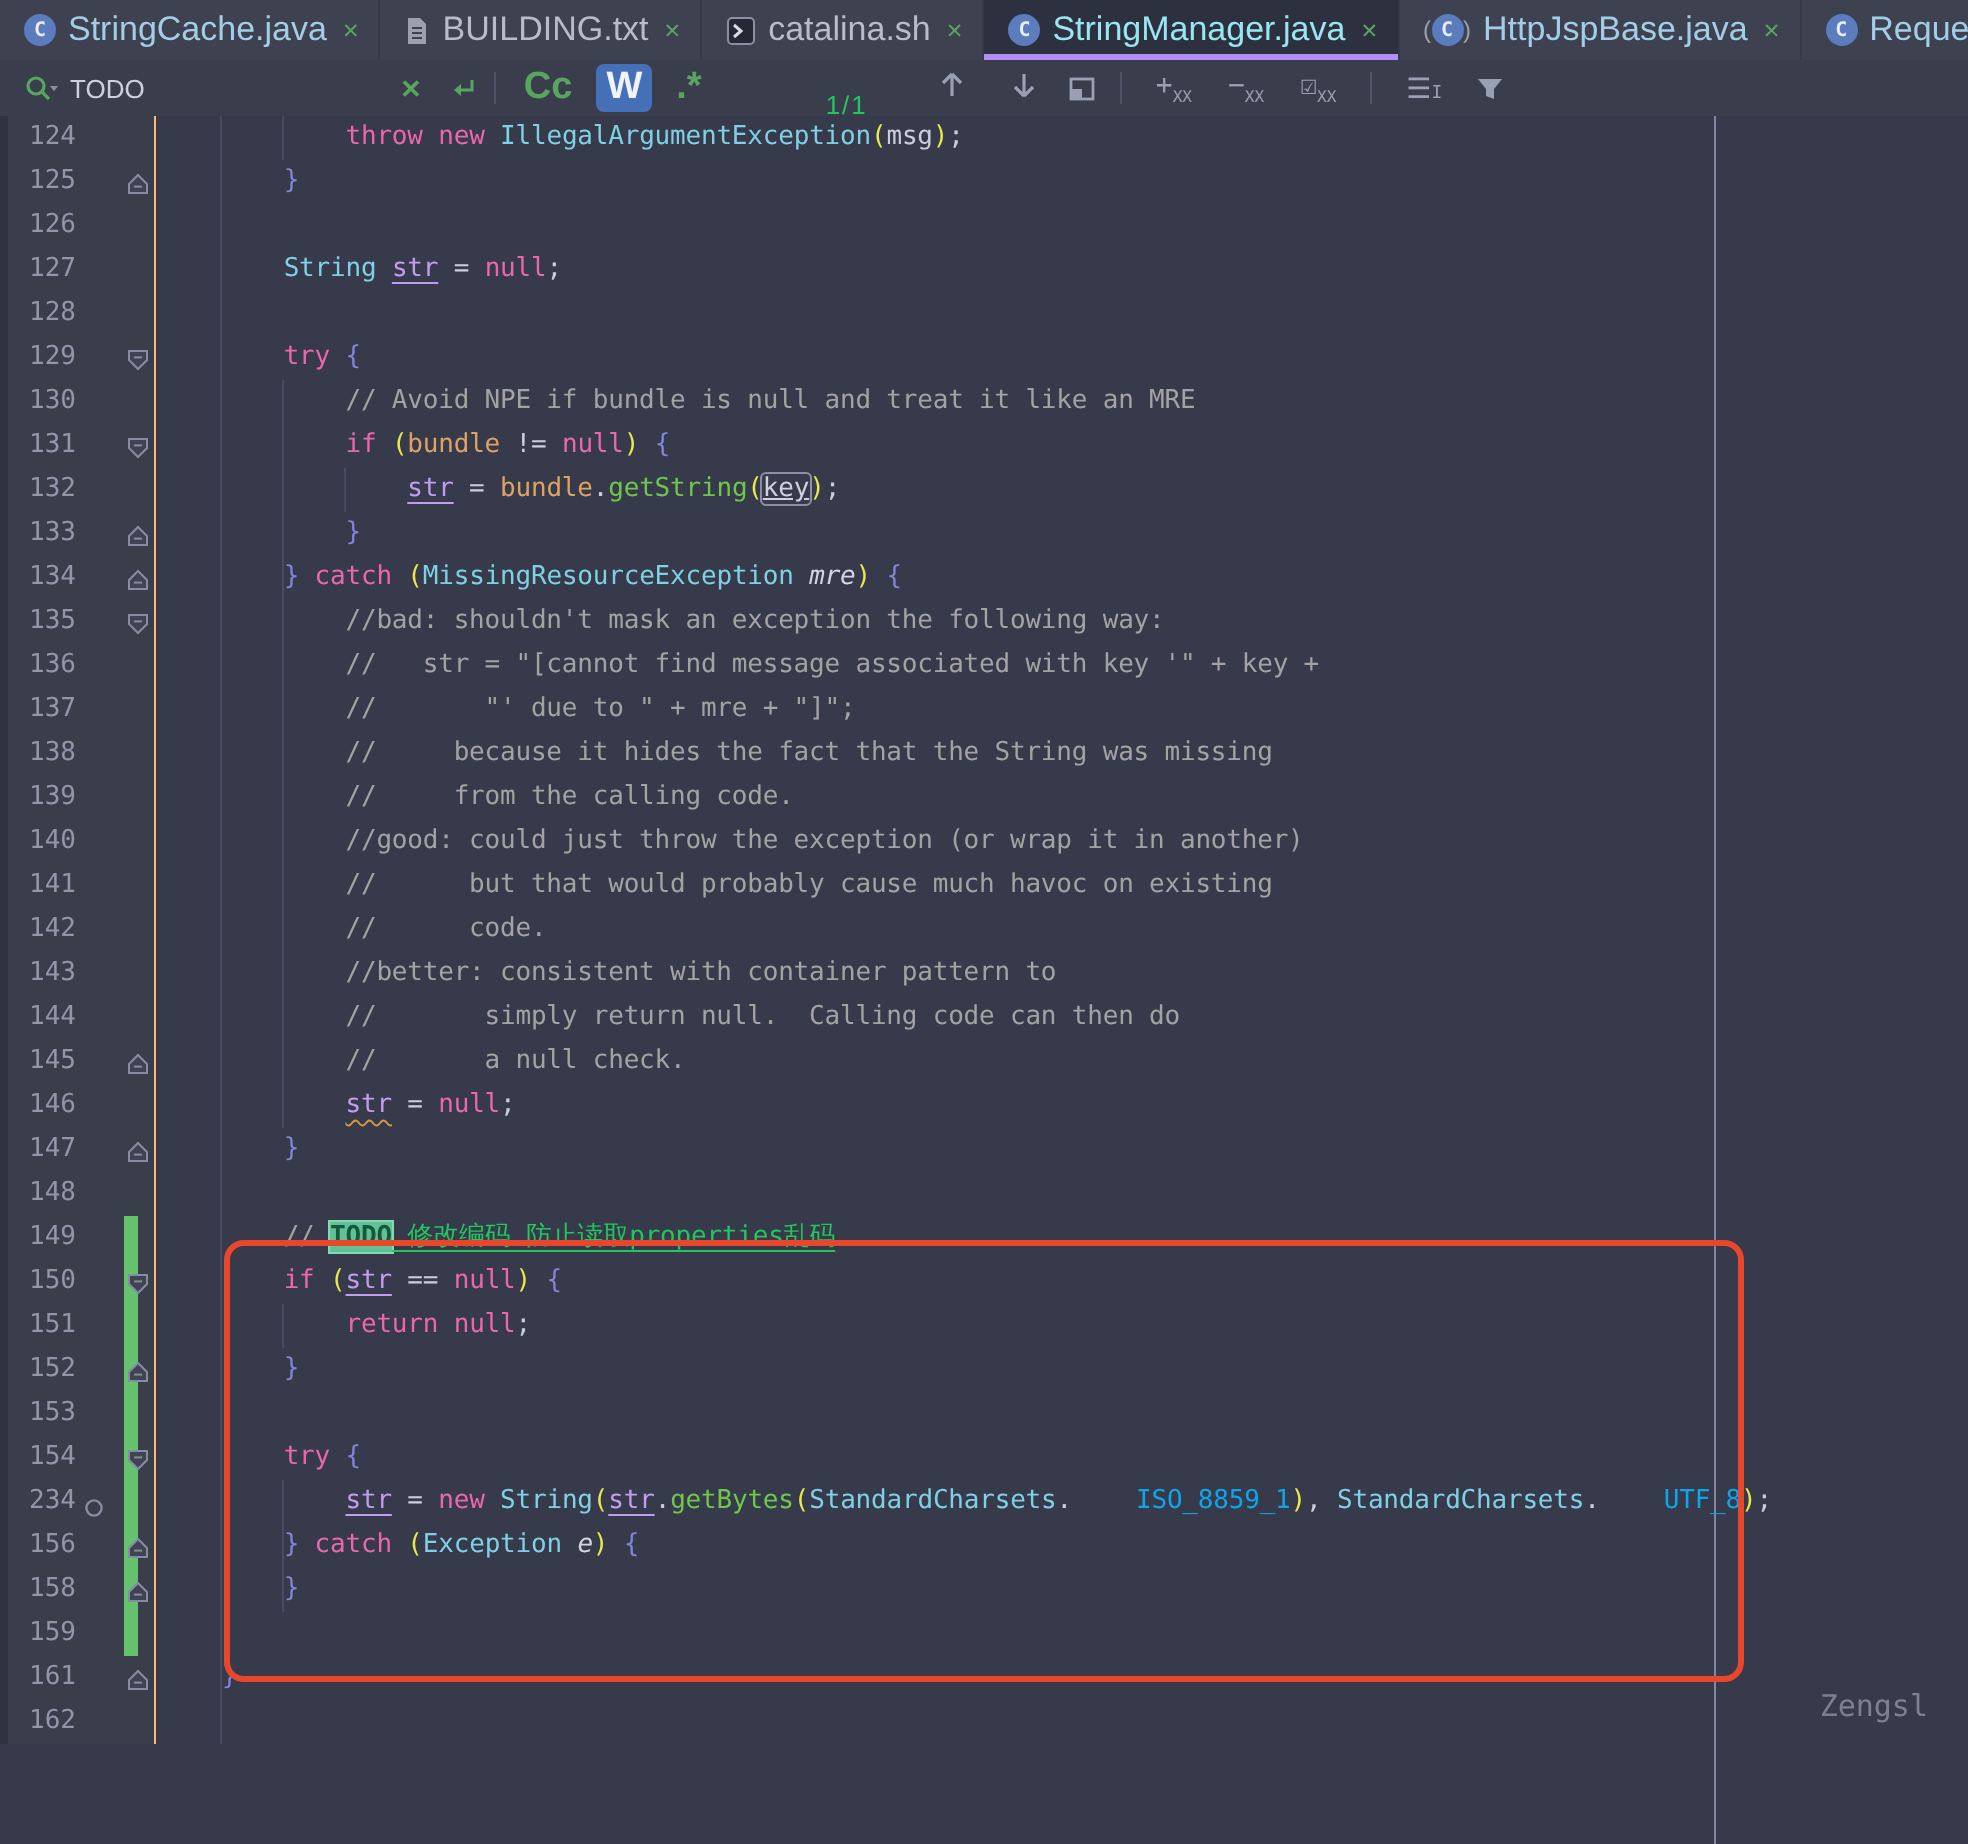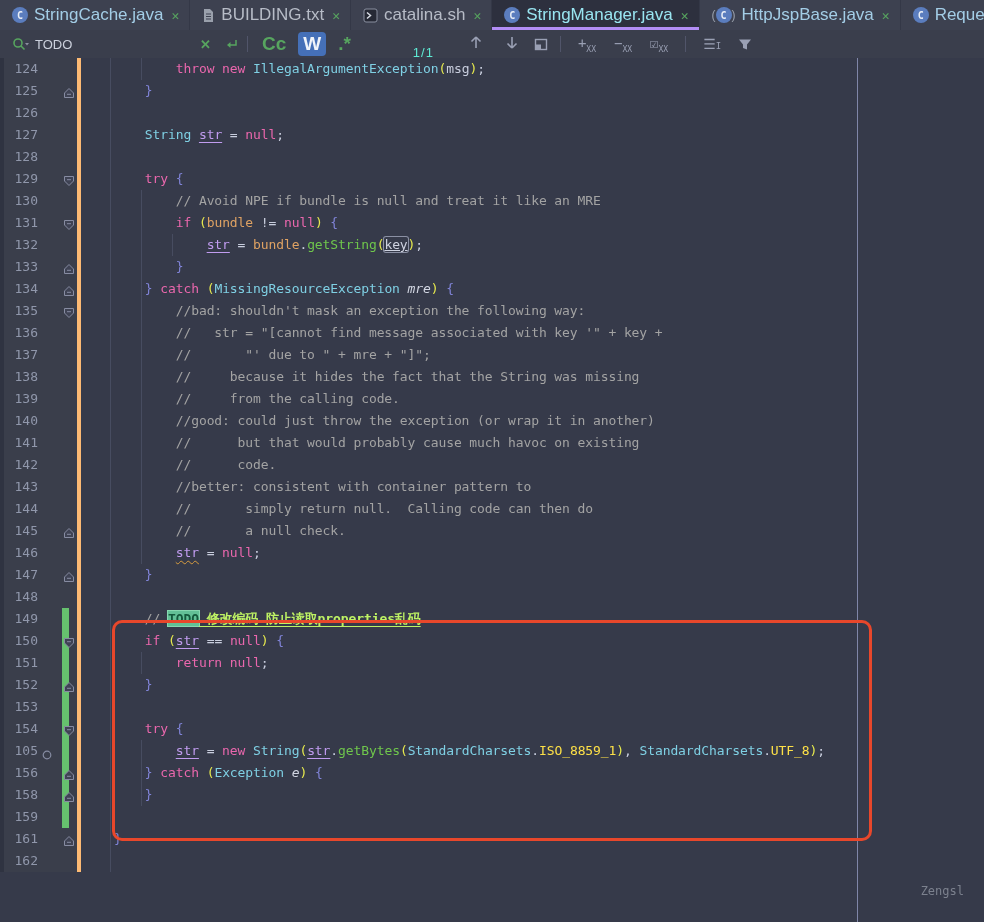--- a/index.html
+++ b/index.html
@@ -25,61 +25,61 @@
   .ficon{flex:0 0 auto;display:flex;align-items:center;}
 
   
   #searchbar{position:absolute;left:0;top:30px;width:984px;height:28px;background:#3a3e4c;
              border-bottom:1px solid #2d303c;display:flex;align-items:center;font-size:13px;}
   .sep{width:1px;height:16px;background:#51556a;margin:0 8px;}
   .gicon{color:#57a55f;}
   #query{width:165px;color:#ccd1dd;font-family:"Liberation Sans",sans-serif;margin-left:6px;}
   .togglebtn{color:#57a55f;font-weight:bold;margin:0 6px;cursor:pointer;font-size:19px;}
   .togglebtn.on{background:#4570b8;color:#f0f4fa;border-radius:4px;padding:1px 5px;}
-  #matchcount{color:#5eead4;margin-left:56px;letter-spacing:1px;margin-top:16px;}
+  #matchcount{color:#22c55e;margin-left:56px;letter-spacing:1px;margin-top:16px;}
   .navarrow{margin:0 12px;cursor:pointer;}
   .subxx{font-size:8px;color:#9aa0b4;vertical-align:sub;letter-spacing:0;}
   .xxbtn{color:#9aa0b4;font-size:14px;margin:0 9px;cursor:pointer;font-family:"DejaVu Sans Mono",monospace;}
 
   
   #editor{position:absolute;left:0;top:58px;width:984px;height:864px;background:#363a4a;overflow:hidden;}
   #margin-guide{position:absolute;left:857px;top:0;bottom:0;width:1px;background:#9aa0c8;opacity:.75;}
   .iguide{position:absolute;width:1px;background:#474c60;}
   #lines{position:absolute;left:0;top:0;right:0;}
   .line{display:flex;height:22px;}
-  .gut{position:relative;width:77px;flex:0 0 77px;background:#3a3e4b;border-right:4px solid #fdba74;}
+  .gut{position:relative;width:77px;flex:0 0 77px;background:#3a3e4b;border-right:1px solid #fdba74;}
   .gut .edge{position:absolute;left:0;top:0;bottom:0;width:4px;background:#2f3341;}
   .gut .num{position:absolute;right:39px;top:0;height:22px;line-height:22px;
             font-family:"DejaVu Sans Mono",monospace;font-size:13px;color:#9097ab;}
   .gut .chg{position:absolute;left:62px;width:7px;top:0;bottom:0;background:#66c16e;}
   .gut .fold{position:absolute;left:63px;top:5px;width:12px;height:12px;cursor:pointer;}
   .gut .bkm{position:absolute;left:42px;top:6px;width:10px;height:10px;cursor:pointer;}
   .txt{flex:1;white-space:pre;font-family:"DejaVu Sans Mono",monospace;font-size:13px;
        font-weight:500;line-height:22px;letter-spacing:-0.1px;color:#c9cede;padding-left:2px;}
 
   
   .sg-pl{color:#c9cede;}
   .sg-k{color:#ea67ad;}
   .sg-t{color:#7fd0e4;}
   .sg-v{color:#c19cf0;text-decoration:underline;text-underline-offset:3px;}
-  .sg-cv{color:#fde047;}
+  .sg-cv{color:#0ea5e9;margin-left:32px;}
   .sg-vw{color:#c19cf0;text-decoration:underline wavy #d79b3f 1px;text-underline-offset:3px;}
   .sg-c{color:#a3a3a3;}
-  .sg-tc{color:#bef264;text-decoration:underline;text-underline-offset:3px;font-weight:bold;}
+  .sg-tc{color:#22c55e;text-decoration:underline;text-underline-offset:3px;}
   .sg-todo{color:#14593c;background:#62c096;box-shadow:0 0 0 1px #86d8b0;font-weight:bold;}
   .sg-o{color:#dfa263;}
   .sg-g{color:#6fc64c;}
   .sg-y{color:#e6e94e;}
   .sg-b{color:#8184d8;}
   .sg-i{color:#d2d6e2;font-style:italic;}
   .sg-kb{color:#ced2e0;box-shadow:0 0 0 1px #8b90a4;border-radius:2px;text-decoration:underline;}
 
   #redbox{position:absolute;left:112px;top:562px;width:754px;height:215px;
           border:3px solid #e8472b;border-radius:10px;pointer-events:none;z-index:5;}
-  #watermark{position:absolute;right:20px;top:826px;color:#7c818e;font-size:12px;
+  #watermark{position:absolute;right:20px;top:786px;color:#7c818e;font-size:15px;
              font-family:"DejaVu Sans Mono",monospace;}
 </style>
 </head>
 <body>
 
 <div id="app">
 
   <div id="tabbar">
       <div class="tab java">
         <span class="cicon">C</span>
@@ -457,21 +457,21 @@
             <span class="fold"><svg width="12" height="12" viewBox="0 0 12 12">
                 <path d="M1.5 1.5 h9 v4.5 L6 10.5 L1.5 6 Z" fill="#3f4354" stroke="#878ca2" stroke-width="1"></path>
                 <line x1="4" y1="4.7" x2="8" y2="4.7" stroke="#878ca2" stroke-width="1"></line>
               </svg></span>
           </div>
           <div class="txt"><span class="sg-pl">        </span><span class="sg-k">try</span><span class="sg-pl"> </span><span class="sg-b">{</span></div>
         </div>
         <div class="line">
           <div class="gut">
             <span class="edge"></span>
-            <span class="num">105</span>
+            <span class="num">234</span>
             <span class="chg"></span>
             <span class="bkm"><svg width="10" height="10" viewBox="0 0 10 10">
                 <circle cx="5" cy="5" r="3.8" fill="none" stroke="#868ca2" stroke-width="1.2"></circle>
               </svg></span>
           </div>
           <div class="txt"><span class="sg-pl">            </span><span class="sg-v">str</span><span class="sg-pl"> = </span><span class="sg-k">new</span><span class="sg-pl"> </span><span class="sg-t">String</span><span class="sg-y">(</span><span class="sg-v">str</span><span class="sg-pl">.</span><span class="sg-g">getBytes</span><span class="sg-y">(</span><span class="sg-t">StandardCharsets</span><span class="sg-pl">.</span><span class="sg-cv">ISO_8859_1</span><span class="sg-y">)</span><span class="sg-pl">, </span><span class="sg-t">StandardCharsets</span><span class="sg-pl">.</span><span class="sg-cv">UTF_8</span><span class="sg-y">)</span><span class="sg-pl">;</span></div>
         </div>
         <div class="line">
           <div class="gut">
             <span class="edge"></span>

